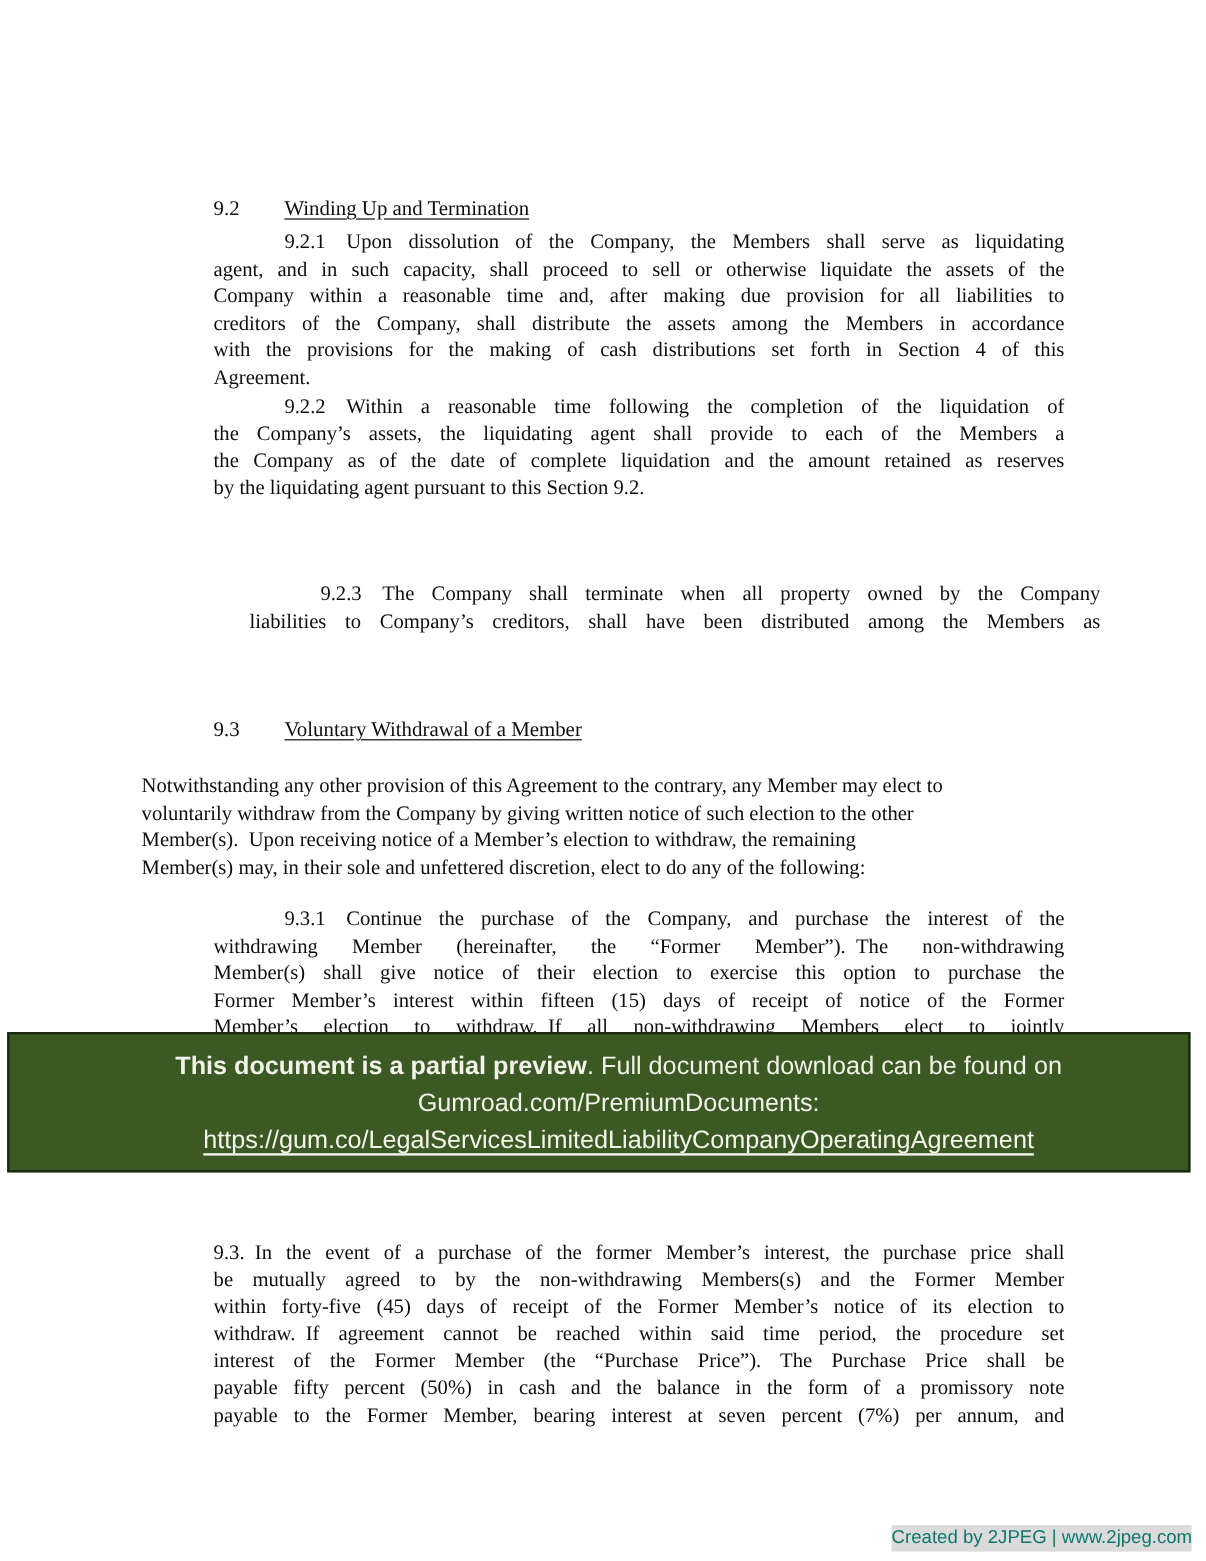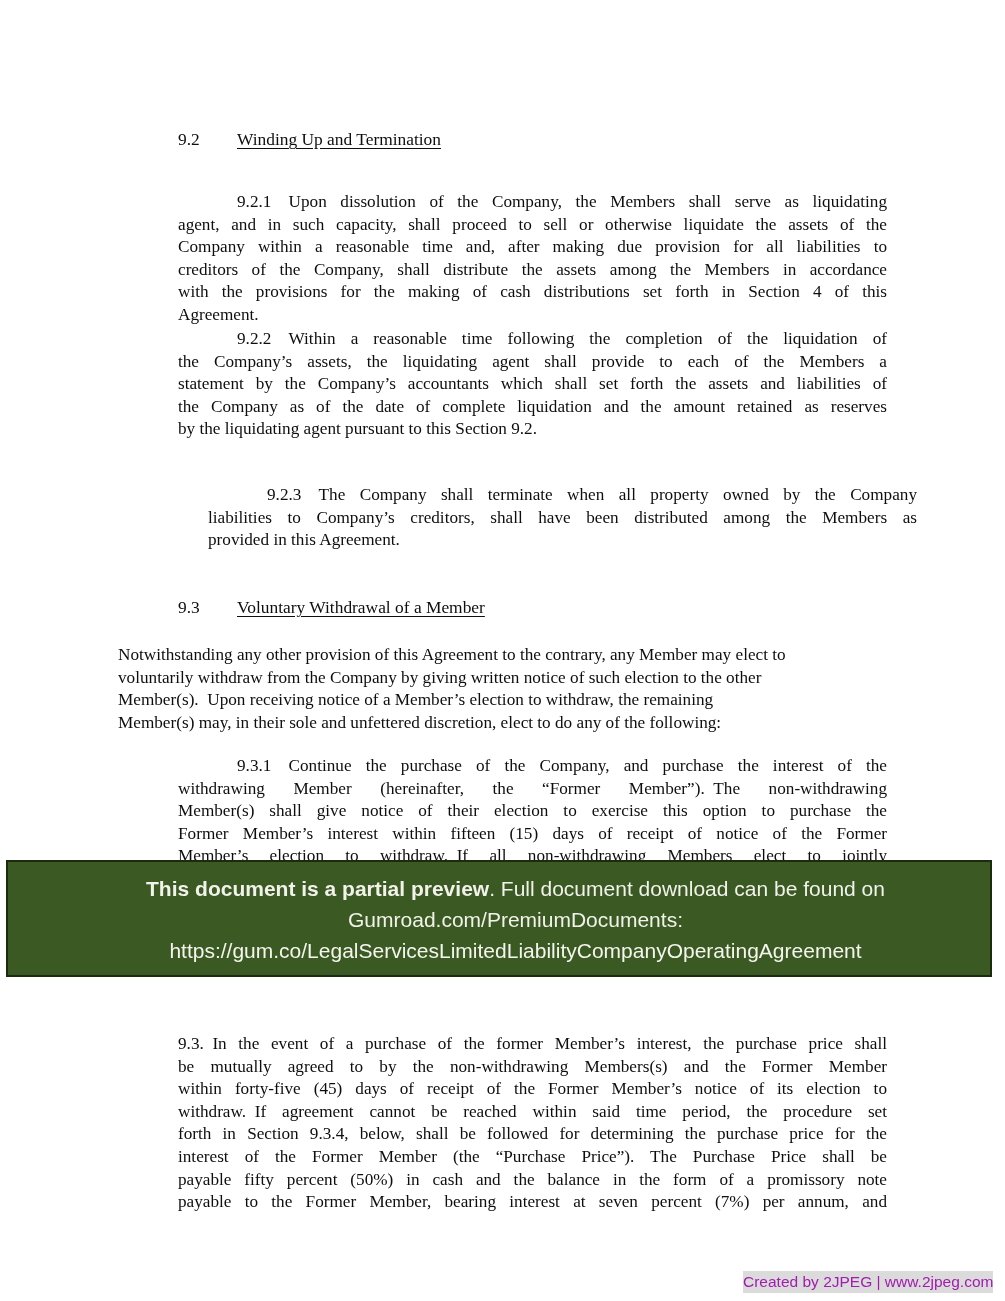--- a/index.html
+++ b/index.html
@@ -15,21 +15,21 @@
   }
   .heading {
     position: absolute;
     left: 178px;
     font-size: 17.4px;
     line-height: var(--lh);
     white-space: nowrap;
   }
   .hnum { display: inline-block; width: 59px; }
   .htitle { text-decoration: underline; text-underline-offset: 3px; }
-  #h92 { top: 128px; }
+  #h92 { top: 162px; }
   #h93 { top: 596px; }
 
   .para {
     position: absolute;
     left: 178px;
     width: 709px;
     font-size: 17.2px;
     line-height: var(--lh);
   }
   .para.wide { left: 118px; width: 772px; }
@@ -58,32 +58,33 @@
     font-size: 21px;
     line-height: 31px;
     color: #f2f2ea;
     text-align: center;
     padding-top: 11px;
   }
   .bl { height: 31px; padding-left: 33px; }
   .bb { font-weight: bold; }
   .blink {
     color: #f5f5ee;
+    text-decoration: underline;
     text-underline-offset: 4px;
     cursor: pointer;
   }
 
   .watermark {
     position: absolute;
     left: 743px;
     top: 1271px;
     width: 250px;
     height: 22px;
     background: #dbdbdb;
-    color: #a21caf;
+    color: #0f766e;
     font-family: "Liberation Sans", sans-serif;
     font-size: 15.5px;
     line-height: 22px;
     text-align: center;
     white-space: nowrap;
     z-index: 4;
   }
 </style>
 </head>
 <body>
@@ -99,29 +100,27 @@
     <div class="pl j">agent, and in such capacity, shall proceed to sell or otherwise liquidate the assets of the</div>
     <div class="pl j">Company within a reasonable time and, after making due provision for all liabilities to</div>
     <div class="pl j">creditors of the Company, shall distribute the assets among the Members in accordance</div>
     <div class="pl j">with the provisions for the making of cash distributions set forth in Section 4 of this</div>
     <div class="pl">Agreement.</div>
   </div>
 
   <div class="para" id="p922">
     <div class="pl j ind">9.2.2 Within a reasonable time following the completion of the liquidation of</div>
     <div class="pl j">the Company’s assets, the liquidating agent shall provide to each of the Members a</div>
-    <div class="pl j">statement by the Company’s accountants which shall set forth the assets and liabilities of</div>
     <div class="pl j">the Company as of the date of complete liquidation and the amount retained as reserves</div>
     <div class="pl">by the liquidating agent pursuant to this Section 9.2.</div>
   </div>
 
   <div class="para" id="p923">
     <div class="pl j ind">9.2.3 The Company shall terminate when all property owned by the Company</div>
     <div class="pl j">liabilities to Company’s creditors, shall have been distributed among the Members as</div>
-    <div class="pl">provided in this Agreement.</div>
   </div>
 
   <div class="heading" id="h93">
     <span class="hnum">9.3</span><span class="htitle">Voluntary Withdrawal of a Member</span>
   </div>
 
   <div class="para wide" id="pnotw">
     <div class="pl">Notwithstanding any other provision of this Agreement to the contrary, any Member may elect to</div>
     <div class="pl">voluntarily withdraw from the Company by giving written notice of such election to the other</div>
     <div class="pl">Member(s). Upon receiving notice of a Member’s election to withdraw, the remaining</div>
@@ -140,21 +139,20 @@
     <div class="bl"><span class="bb">This document is a partial preview</span><span>. Full document download can be found on</span></div>
     <div class="bl">Gumroad.com/PremiumDocuments:</div>
     <div class="bl"><a class="blink">https://gum.co/LegalServicesLimitedLiabilityCompanyOperatingAgreement</a></div>
   </div>
 
   <div class="para" id="p93c">
     <div class="pl j">9.3. In the event of a purchase of the former Member’s interest, the purchase price shall</div>
     <div class="pl j">be mutually agreed to by the non-withdrawing Members(s) and the Former Member</div>
     <div class="pl j">within forty-five (45) days of receipt of the Former Member’s notice of its election to</div>
     <div class="pl j">withdraw. If agreement cannot be reached within said time period, the procedure set</div>
-    <div class="pl j">forth in Section 9.3.4, below, shall be followed for determining the purchase price for the</div>
     <div class="pl j">interest of the Former Member (the “Purchase Price”). The Purchase Price shall be</div>
     <div class="pl j">payable fifty percent (50%) in cash and the balance in the form of a promissory note</div>
     <div class="pl j">payable to the Former Member, bearing interest at seven percent (7%) per annum, and</div>
   </div>
 
   <div class="watermark">Created by 2JPEG | www.2jpeg.com</div>
 
 </div>
 
 </body></html>

